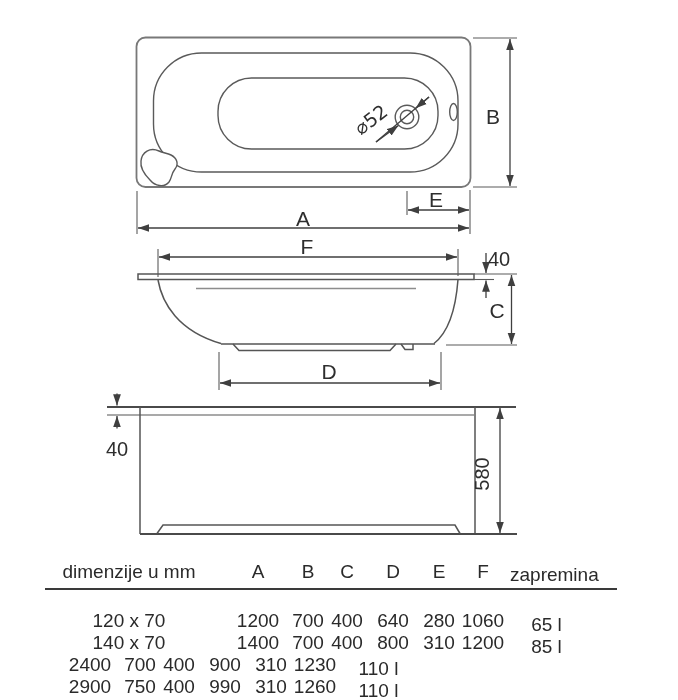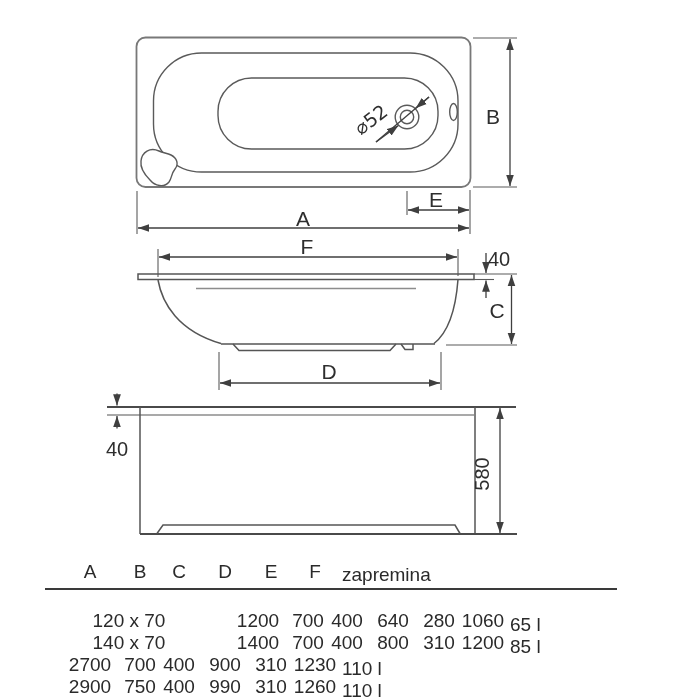--- a/index.html
+++ b/index.html
@@ -24,21 +24,21 @@
   .t-body{padding-top:20px;}
   .t-row{display:flex;align-items:center;height:22px;}
   .cell{display:block;}
   .c-dim{width:168px;text-align:center;}
   .c-a{width:56px;margin-left:17px;text-align:center;}
   .c-b{width:44px;text-align:center;}
   .c-c{width:34px;text-align:center;}
   .c-d{width:58px;text-align:center;}
   .c-e{width:34px;text-align:center;}
   .c-f{width:54px;text-align:center;}
-  .c-vol{width:107px;text-align:left;padding-right:34px;box-sizing:border-box;margin-top:7px;}
+  .c-vol{width:107px;text-align:center;padding-right:34px;box-sizing:border-box;margin-top:7px;}
 </style>
 </head>
 <body>
 
 <div id="page">
 
   <svg id="drawing" width="678" height="548" viewBox="0 0 678 548" xmlns="http://www.w3.org/2000/svg">
     <defs>
       <marker id="arr" viewBox="0 0 12 9" refX="11.3" refY="4.5" markerWidth="12" markerHeight="9" orient="auto-start-reverse" markerUnits="userSpaceOnUse">
         <path d="M11.3,4.5 L0,0.6 L0,8.4 Z" fill="#3f3f3f"></path>
@@ -117,20 +117,21 @@
       <path class="dim" d="M117,428.5 V416" marker-end="url(#arr)"></path>
       <text class="lbl-s" x="117" y="456" text-anchor="middle">40</text>
 
       <path class="dim" d="M500,408 V533" marker-start="url(#arr)" marker-end="url(#arr)"></path>
       <text class="lbl-s" transform="translate(489,474) rotate(-90)" text-anchor="middle">580</text>
     </g>
   </svg>
 
   <div id="dim-table">
     <div class="t-head">
+      <span class="cell c-dim">dimenzije u mm</span>
       <span class="cell c-a">A</span>
       <span class="cell c-b">B</span>
       <span class="cell c-c">C</span>
       <span class="cell c-d">D</span>
       <span class="cell c-e">E</span>
       <span class="cell c-f">F</span>
       <span class="cell c-vol">zapremina</span>
     </div>
     <div class="t-body">
       <div class="t-row">
@@ -147,21 +148,21 @@
         <span class="cell c-dim">140 x 70</span>
         <span class="cell c-a">1400</span>
         <span class="cell c-b">700</span>
         <span class="cell c-c">400</span>
         <span class="cell c-d">800</span>
         <span class="cell c-e">310</span>
         <span class="cell c-f">1200</span>
         <span class="cell c-vol">85 l</span>
       </div>
       <div class="t-row">
-        <span class="cell c-a">2700</span>
+        <span class="cell c-a">2400</span>
         <span class="cell c-b">700</span>
         <span class="cell c-c">400</span>
         <span class="cell c-d">900</span>
         <span class="cell c-e">310</span>
         <span class="cell c-f">1230</span>
         <span class="cell c-vol">110 l</span>
       </div>
       <div class="t-row">
         <span class="cell c-a">2900</span>
         <span class="cell c-b">750</span>

